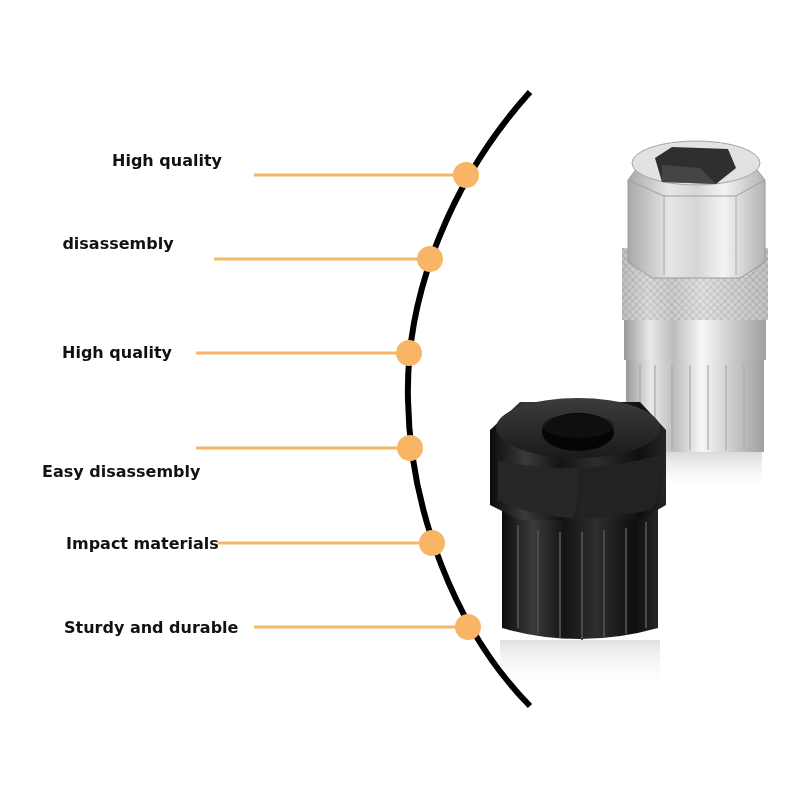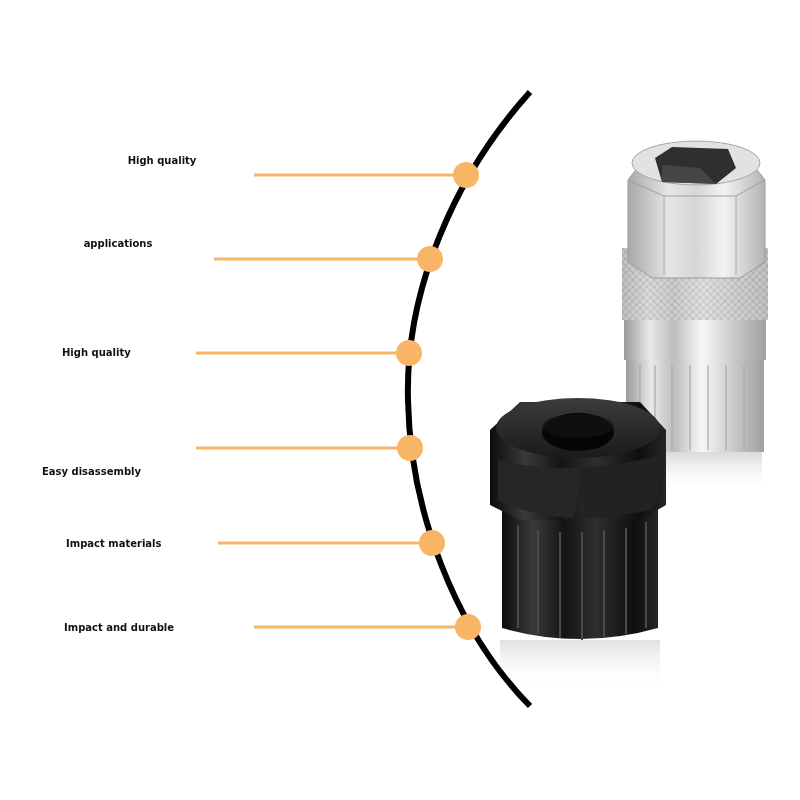--- a/index.html
+++ b/index.html
@@ -1,18 +1,18 @@
 <!DOCTYPE html>
 <html><head>
   <meta charset="utf-8">
   <style>
     html, body { margin: 0; padding: 0; background: #ffffff; }
     body { width: 800px; height: 800px; position: relative; overflow: hidden; font-family: "DejaVu Sans", sans-serif; }
     .canvas { position: absolute; left: 0; top: 0; width: 800px; height: 800px; }
-    .label { position: absolute; font-weight: bold; font-size: 10px; color: #111; line-height: 27px; white-space: nowrap; font-family: "DejaVu Sans", sans-serif; }
+    .label { position: absolute; font-weight: bold; font-size: 16px; color: #111; line-height: 27px; white-space: nowrap; font-family: "DejaVu Sans", sans-serif; }
     .label.center { text-align: center; }
     .label span { display: block; }
   </style>
 </head>
 <body>
 
 <svg class="canvas" viewBox="0 0 800 800" xmlns="http://www.w3.org/2000/svg">
   <defs>
     <linearGradient id="silverBody" x1="0" x2="1" y1="0" y2="0">
       <stop offset="0" stop-color="#9a9a9a"></stop>
@@ -122,27 +122,27 @@
       <line x1="254" y1="627" x2="468" y2="627" stroke="#F8B565" stroke-width="3"></line>
       <circle cx="468" cy="627" r="13" fill="#F8B565"></circle>
     </g>
 </svg>
 
 <div id="labels">
     <div class="label center" style="left: 112px; top: 147px; width: 100px;">
       <span>High quality</span>
     </div>
     <div class="label center" style="left: 62px; top: 230px; width: 112px;">
-      <span>applications</span>
+      <span>disassembly</span>
     </div>
     <div class="label" style="left: 62px; top: 339px; width: 100px;">
       <span>High quality</span>
     </div>
     <div class="label" style="left: 42px; top: 458px; width: 140px;">
       <span>Easy disassembly</span>
     </div>
     <div class="label" style="left: 66px; top: 530px; width: 130px;">
       <span>Impact materials</span>
     </div>
     <div class="label" style="left: 64px; top: 614px; width: 150px;">
-      <span>Impact and durable</span>
+      <span>Sturdy and durable</span>
     </div>
   </div>
 
 </body></html>

